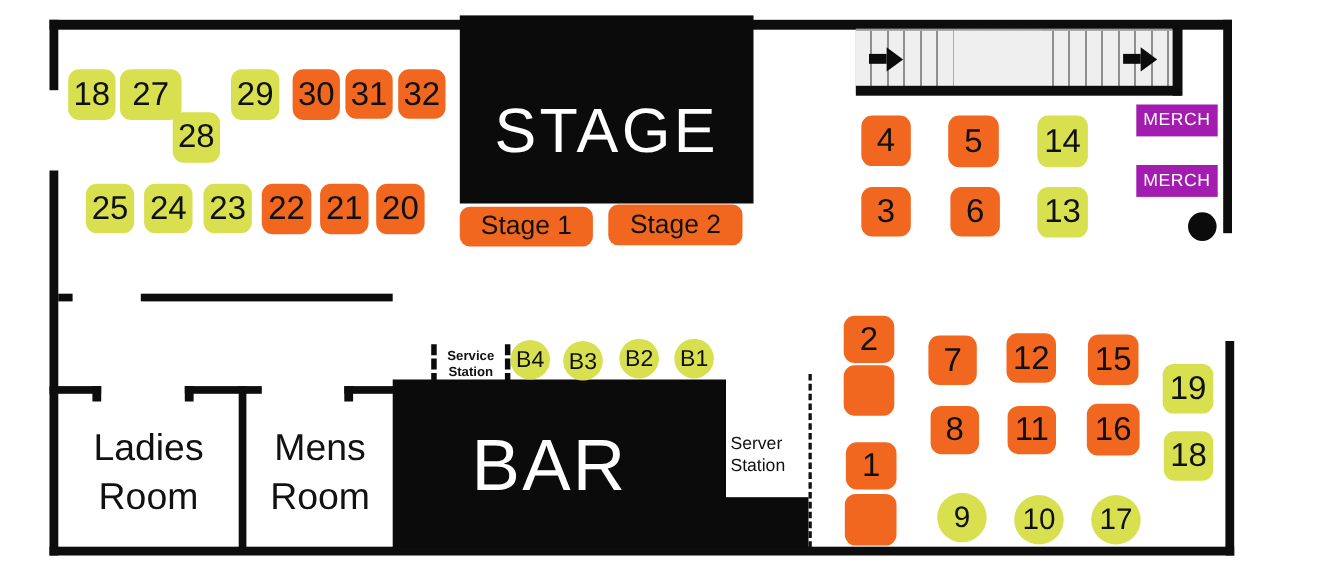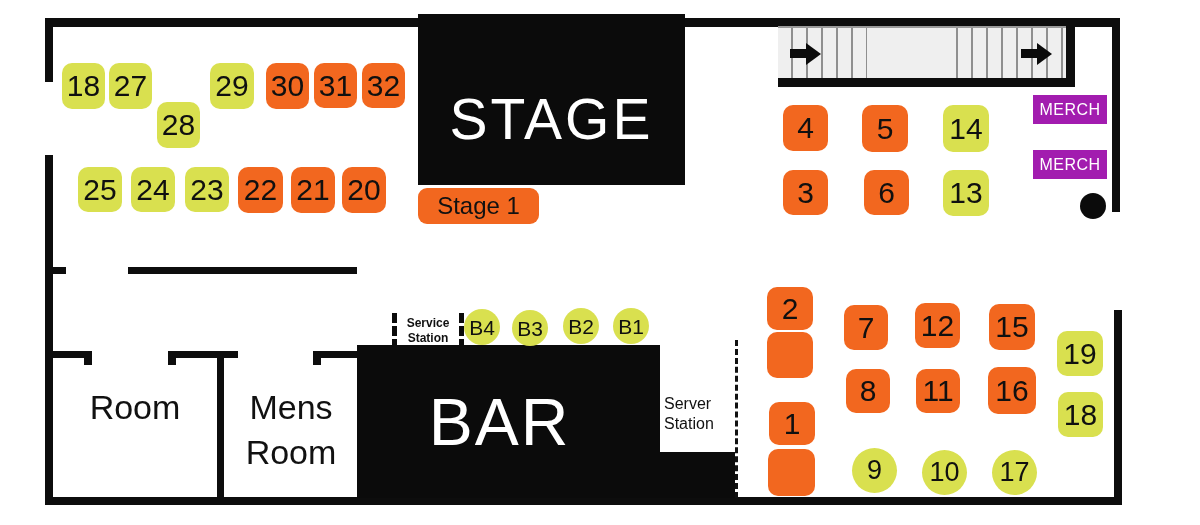--- a/index.html
+++ b/index.html
@@ -94,20 +94,23 @@
   </div>
   <div class="wall" style="left:778px;top:78px;width:296px;height:9px;"></div>
   <div class="wall" style="left:1066px;top:26px;width:9px;height:61px;"></div>
 
   <div class="stage-box">
     <span>STAGE</span>
   </div>
   <div class="stage-btn" style="left:418px;top:188px;width:121px;height:36px;">
     <span>Stage 1</span>
   </div>
+  <div class="stage-btn" style="left:553px;top:186px;width:122px;height:37px;">
+    <span>Stage 2</span>
+  </div>
 
   <div class="merch" style="top:95px;">
     <span>MERCH</span>
   </div>
   <div class="merch" style="top:150px;">
     <span>MERCH</span>
   </div>
   <div class="black-dot"></div>
 
   <div class="bar-box">
@@ -119,30 +122,31 @@
     <span>Service</span>
     <span>Station</span>
   </div>
   <div class="server-station">
     <div>Server</div>
     <div>Station</div>
   </div>
   <div class="dashed-line"></div>
 
   <div class="room-label" style="left:60px;top:385px;width:150px;">
+    <div>Ladies</div>
     <div>Room</div>
   </div>
   <div class="room-label" style="left:228px;top:385px;width:126px;">
     <div>Mens</div>
     <div>Room</div>
   </div>
 
   <div>
       <div class="table square yellow" style="left: 62px; top: 63px; width: 43px; height: 46px;">18</div>
-      <div class="table square yellow" style="left: 109px; top: 63px; width: 43px; height: 46px;">27</div>
+      <div class="table square yellow" style="left: 109px; top: 63px; width: 56px; height: 46px;">27</div>
       <div class="table square yellow" style="left: 157px; top: 63px; width: 43px; height: 46px; margin-top: 39px;">28</div>
       <div class="table square yellow" style="left: 210px; top: 63px; width: 44px; height: 46px;">29</div>
       <div class="table square orange" style="left: 266px; top: 63px; width: 43px; height: 46px;">30</div>
       <div class="table square orange" style="left: 314px; top: 63px; width: 43px; height: 45px;">31</div>
       <div class="table square orange" style="left: 362px; top: 63px; width: 43px; height: 45px;">32</div>
       <div class="table square yellow" style="left: 78px; top: 167px; width: 44px; height: 45px;">25</div>
       <div class="table square yellow" style="left: 131px; top: 167px; width: 44px; height: 45px;">24</div>
       <div class="table square yellow" style="left: 185px; top: 167px; width: 44px; height: 45px;">23</div>
       <div class="table square orange" style="left: 238px; top: 167px; width: 45px; height: 46px;">22</div>
       <div class="table square orange" style="left: 291px; top: 167px; width: 44px; height: 46px;">21</div>

